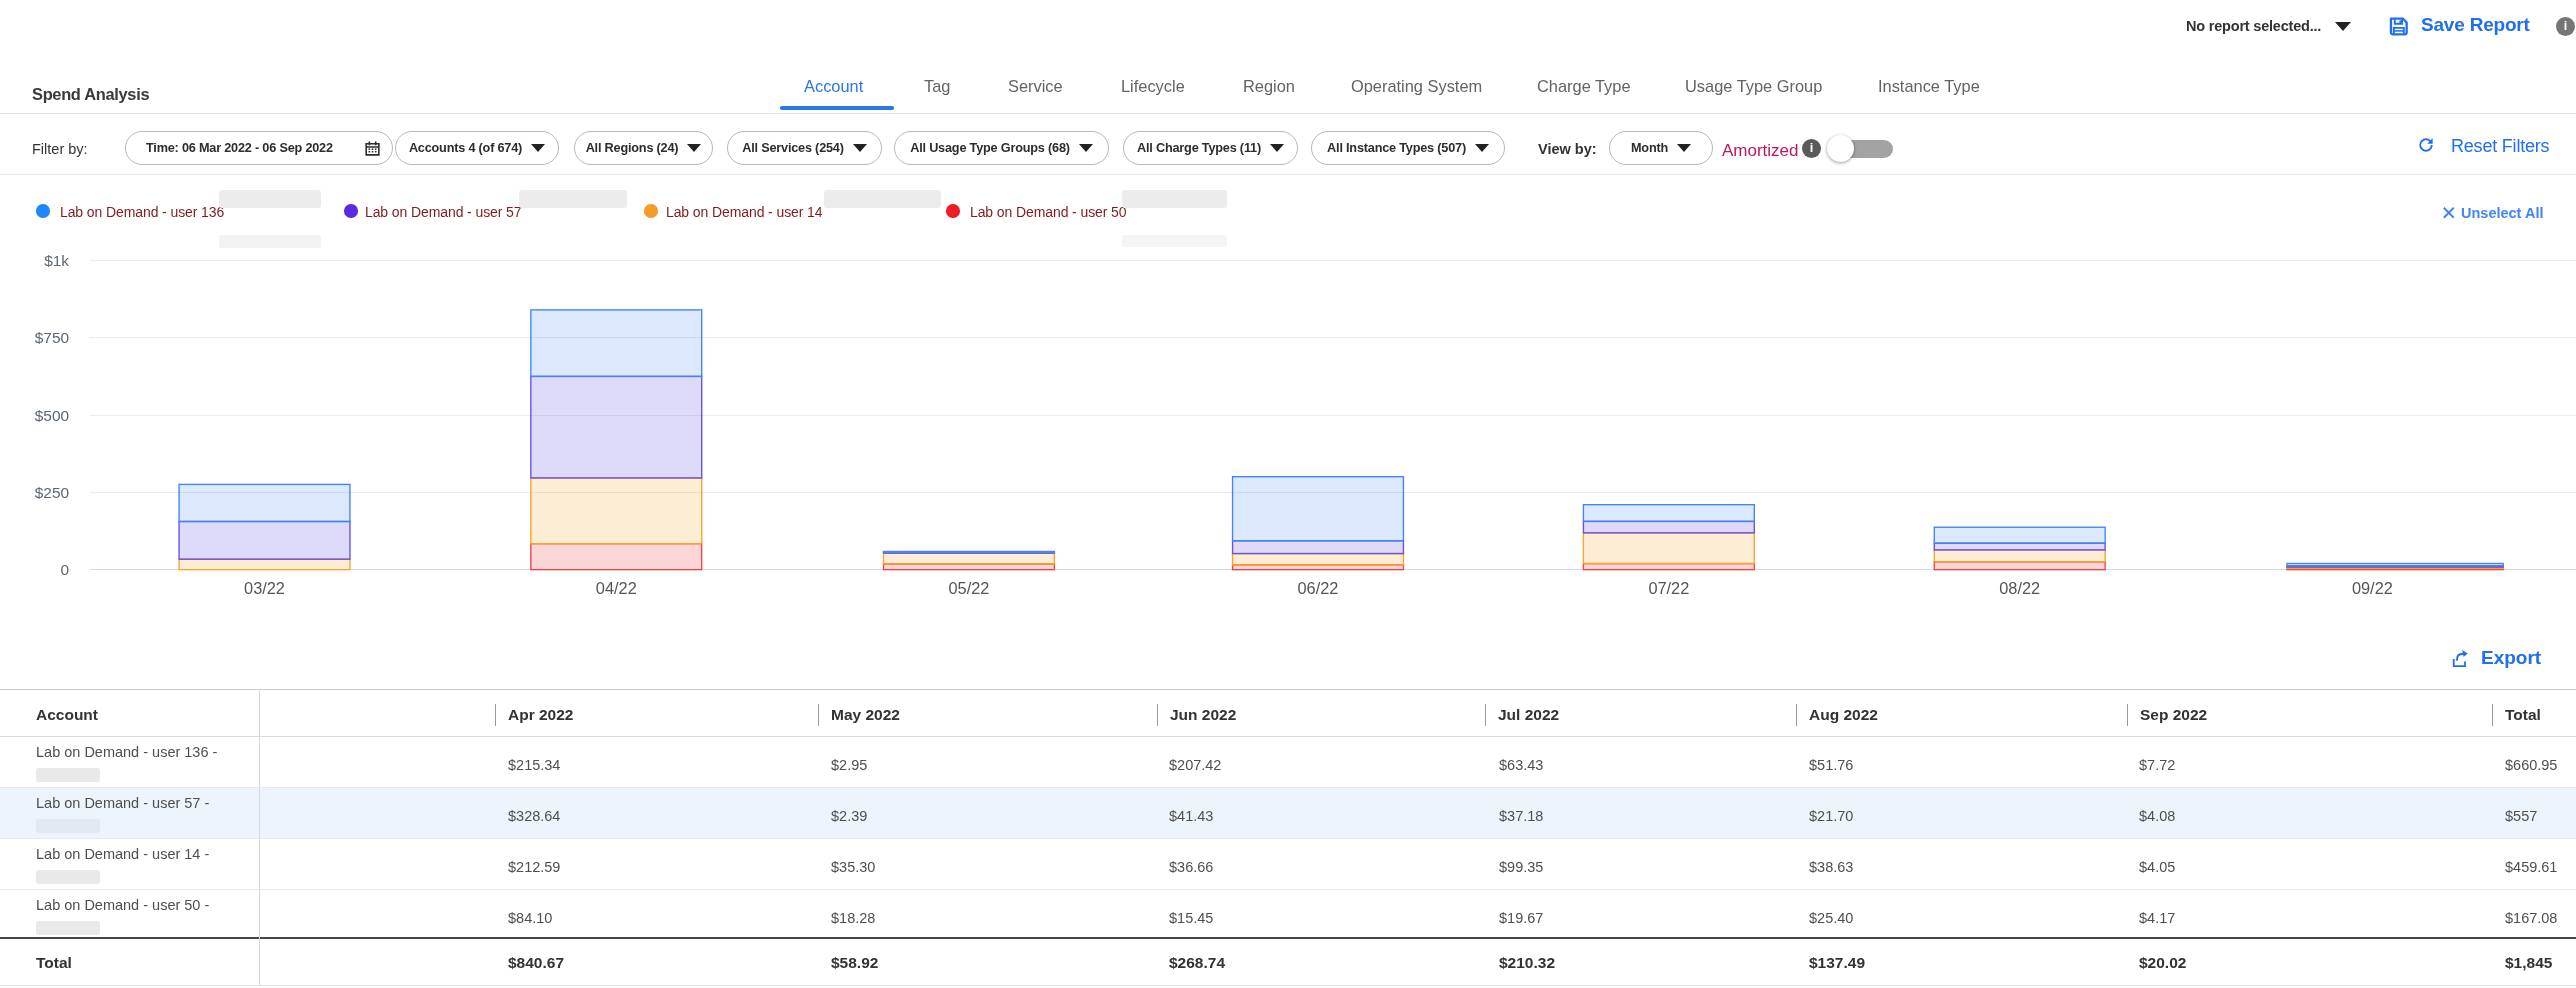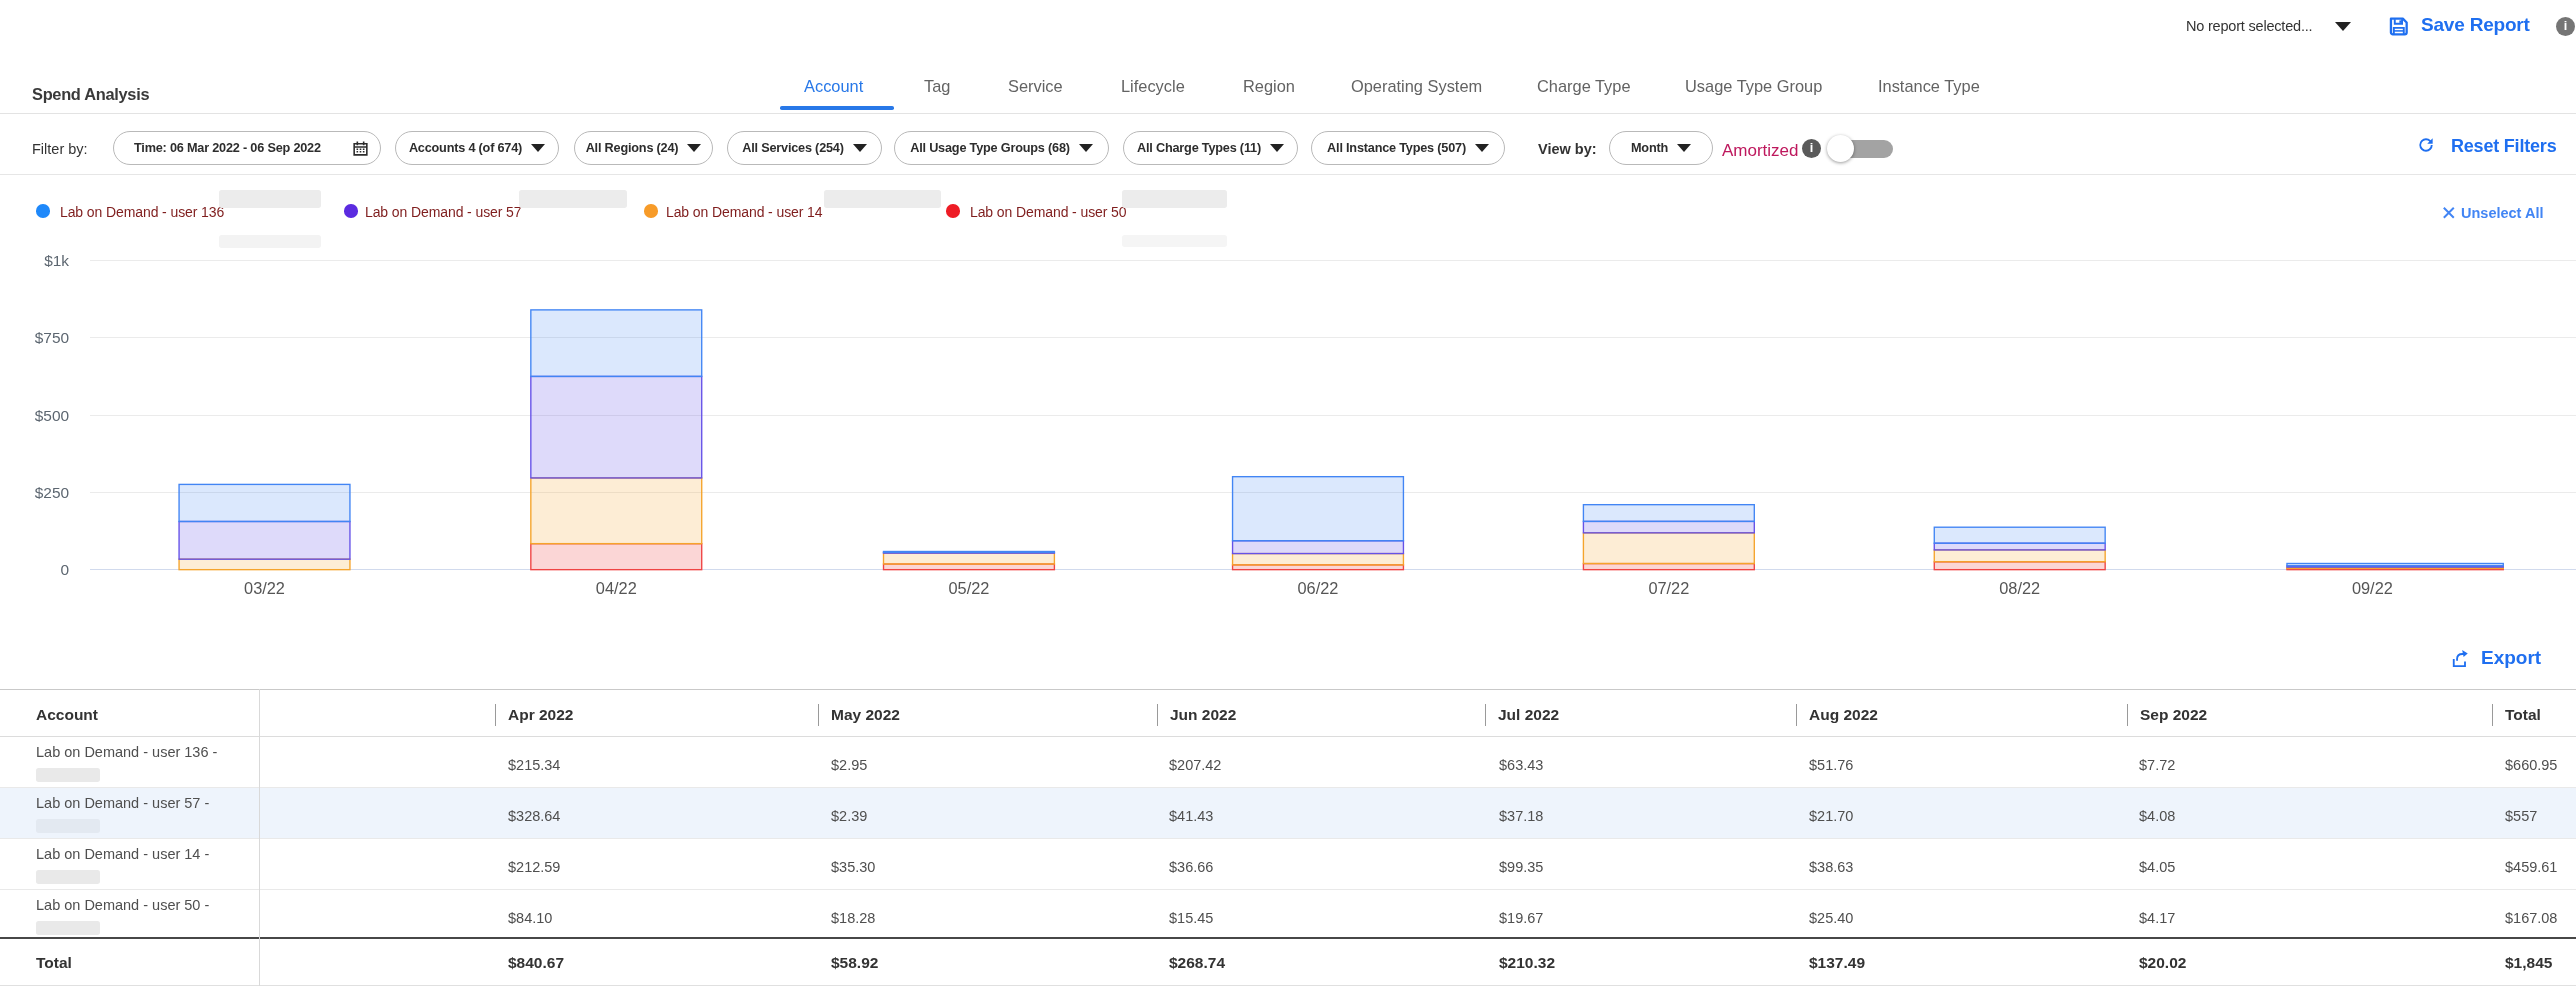--- a/index.html
+++ b/index.html
@@ -13,21 +13,21 @@
 .blur{position:absolute;background:#ececec;border-radius:2.7px}
 .tab{position:absolute;top:77px;font-size:16.4px;color:#636363}
 .cell{position:absolute;font-size:14.5px;color:#4f4f4f}
 .hcell{position:absolute;font-size:15.5px;font-weight:bold;color:#333}
 .tick{position:absolute;width:0.9px;height:22px;top:704px;background:#9a9a9a}
 .line{position:absolute;background:#e3e3e3;height:0.9px}
 </style>
 </head>
 <body>
 
-<div class="abs" style="left:2186px;top:18px;font-size:14.5px;letter-spacing:-0.2px;font-weight:normal;color:#333">No report selected...</div>
+<div class="abs" style="left:2186px;top:18px;font-size:14.5px;letter-spacing:-0.2px;font-weight:bold;color:#333">No report selected...</div>
 <div class="abs" style="left:2335px;top:22px;width:0;height:0;border-left:8.2px solid transparent;border-right:8.2px solid transparent;border-top:9px solid #222"></div>
 <svg class="abs" style="left:2387px;top:14.5px" width="23.6" height="23" viewBox="0 0 24 24">
     <path fill="#fff" stroke="#1f6ff0" stroke-width="2.4" stroke-linejoin="round" d="M3.8 3.8h12.4l4 4V18.2a2 2 0 0 1-2 2H5.8a2 2 0 0 1-2-2z"></path>
     <path fill="none" stroke="#1f6ff0" stroke-width="2" d="M7.8 4.5v4.7h7.6V4.5"></path>
     <rect x="12.6" y="5.6" width="2.2" height="2.6" fill="#1f6ff0"></rect>
     <path fill="none" stroke="#1f6ff0" stroke-width="2" d="M6.8 20v-6.6h10.4V20"></path>
     <path stroke="#1f6ff0" stroke-width="1.6" d="M7 16.6h10"></path>
   </svg>
 <div class="abs blue" style="left:2421px;top:13.6px;font-size:19px;letter-spacing:-0.2px;font-weight:bold">Save Report</div>
 <div class="abs" style="left:2556px;top:17.3px;width:19px;height:19px;border-radius:50%;background:#757575;color:#fff;font-size:12.7px;font-weight:bold;text-align:center;line-height:19px">i</div>
@@ -39,42 +39,42 @@
 <div class="tab" style="left:1121px">Lifecycle</div>
 <div class="tab" style="left:1243px">Region</div>
 <div class="tab" style="left:1351px">Operating System</div>
 <div class="tab" style="left:1537px">Charge Type</div>
 <div class="tab" style="left:1685px">Usage Type Group</div>
 <div class="tab" style="left:1878px">Instance Type</div>
 <div class="abs" style="left:780px;top:106px;width:114px;height:3.6px;background:#2878e8;border-radius:1.8px"></div>
 <div class="line" style="left:0;top:113px;width:2576px"></div>
 
 <div class="abs" style="left:32px;top:141px;font-size:14.5px;font-weight:normal;color:#333">Filter by:</div>
-<div class="pill" style="left:113px;width:268px;justify-content:center;padding-left:20px">Time: 06 Mar 2022 - 06 Sep 2022
+<div class="pill" style="left:125px;width:268px;justify-content:center;padding-left:20px">Time: 06 Mar 2022 - 06 Sep 2022
 <svg style="margin-left:auto;margin-right:10px" width="19" height="19" viewBox="0 0 24 24">
       <path fill="none" stroke="#2d2d2d" stroke-width="2" d="M4 6h16v14H4z"></path>
       <path stroke="#2d2d2d" stroke-width="2" d="M4 10h16M8 3v5M16 3v5"></path>
       <path stroke="#2d2d2d" stroke-width="2" d="M7 13h2M11 13h2M15 13h2M7 16h2M11 16h2M15 16h2"></path>
     </svg></div>
 <div class="pill" style="left:395px;width:164px">Accounts 4 (of 674)<span class="caret"></span></div>
 <div class="pill" style="left:574px;width:139px">All Regions (24)<span class="caret"></span></div>
 <div class="pill" style="left:727px;width:155px">All Services (254)<span class="caret"></span></div>
 <div class="pill" style="left:894px;width:215px">All Usage Type Groups (68)<span class="caret"></span></div>
 <div class="pill" style="left:1123px;width:175px">All Charge Types (11)<span class="caret"></span></div>
 <div class="pill" style="left:1311px;width:194px">All Instance Types (507)<span class="caret"></span></div>
 <div class="abs" style="left:1538px;top:141px;font-size:14.5px;font-weight:bold;color:#333">View by:</div>
 <div class="pill" style="left:1609px;width:104px">Month<span class="caret"></span></div>
 <div class="abs" style="left:1722px;top:141px;font-size:17px;font-weight:normal;color:#be185d">Amortized</div>
 <div class="abs" style="left:1802px;top:139px;width:19px;height:19px;border-radius:50%;background:#5a5a5a;color:#fff;font-size:12.7px;font-weight:bold;text-align:center;line-height:19px">i</div>
 <div class="abs" style="left:1838px;top:140px;width:55px;height:18px;border-radius:9px;background:#a3a3a3"></div>
 <div class="abs" style="left:1827px;top:135px;width:27px;height:27px;border-radius:50%;background:#fff;box-shadow:0 0.9px 3.6px rgba(0,0,0,.4)"></div>
 <svg class="abs" style="left:2416px;top:135px" width="20" height="20" viewBox="0 0 24 24">
     <path fill="#1f6ff0" d="M17.65 6.35A7.95 7.95 0 0 0 12 4a8 8 0 1 0 8 8h-2.2a5.8 5.8 0 1 1-1.7-4.1L13.5 10.5H20V4l-2.35 2.35z"></path>
   </svg>
-<div class="abs blue" style="left:2451px;top:136px;font-size:18px;letter-spacing:-0.2px;font-weight:bold">Reset Filters</div>
+<div class="abs blue" style="left:2451px;top:136px;font-size:18px;letter-spacing:-0.2px;font-weight:normal">Reset Filters</div>
 <div class="line" style="left:0;top:174px;width:2576px;background:#e6e6e6"></div>
 
 <div class="dot" style="left:36px;top:204px;background:#1e88fa"></div>
 <div class="leg" style="left:60px">Lab on Demand - user 136</div>
 <div class="blur" style="left:219px;top:190px;width:102px;height:18px"></div>
 <div class="blur" style="left:219px;top:235px;width:102px;height:12.7px;background:#f3f3f3"></div>
 <div class="dot" style="left:344px;top:204px;background:#5b2be0"></div>
 <div class="leg" style="left:365px">Lab on Demand - user 57</div>
 <div class="blur" style="left:519px;top:190px;width:108px;height:18px"></div>
 <div class="dot" style="left:644px;top:204px;background:#f79b28"></div>

